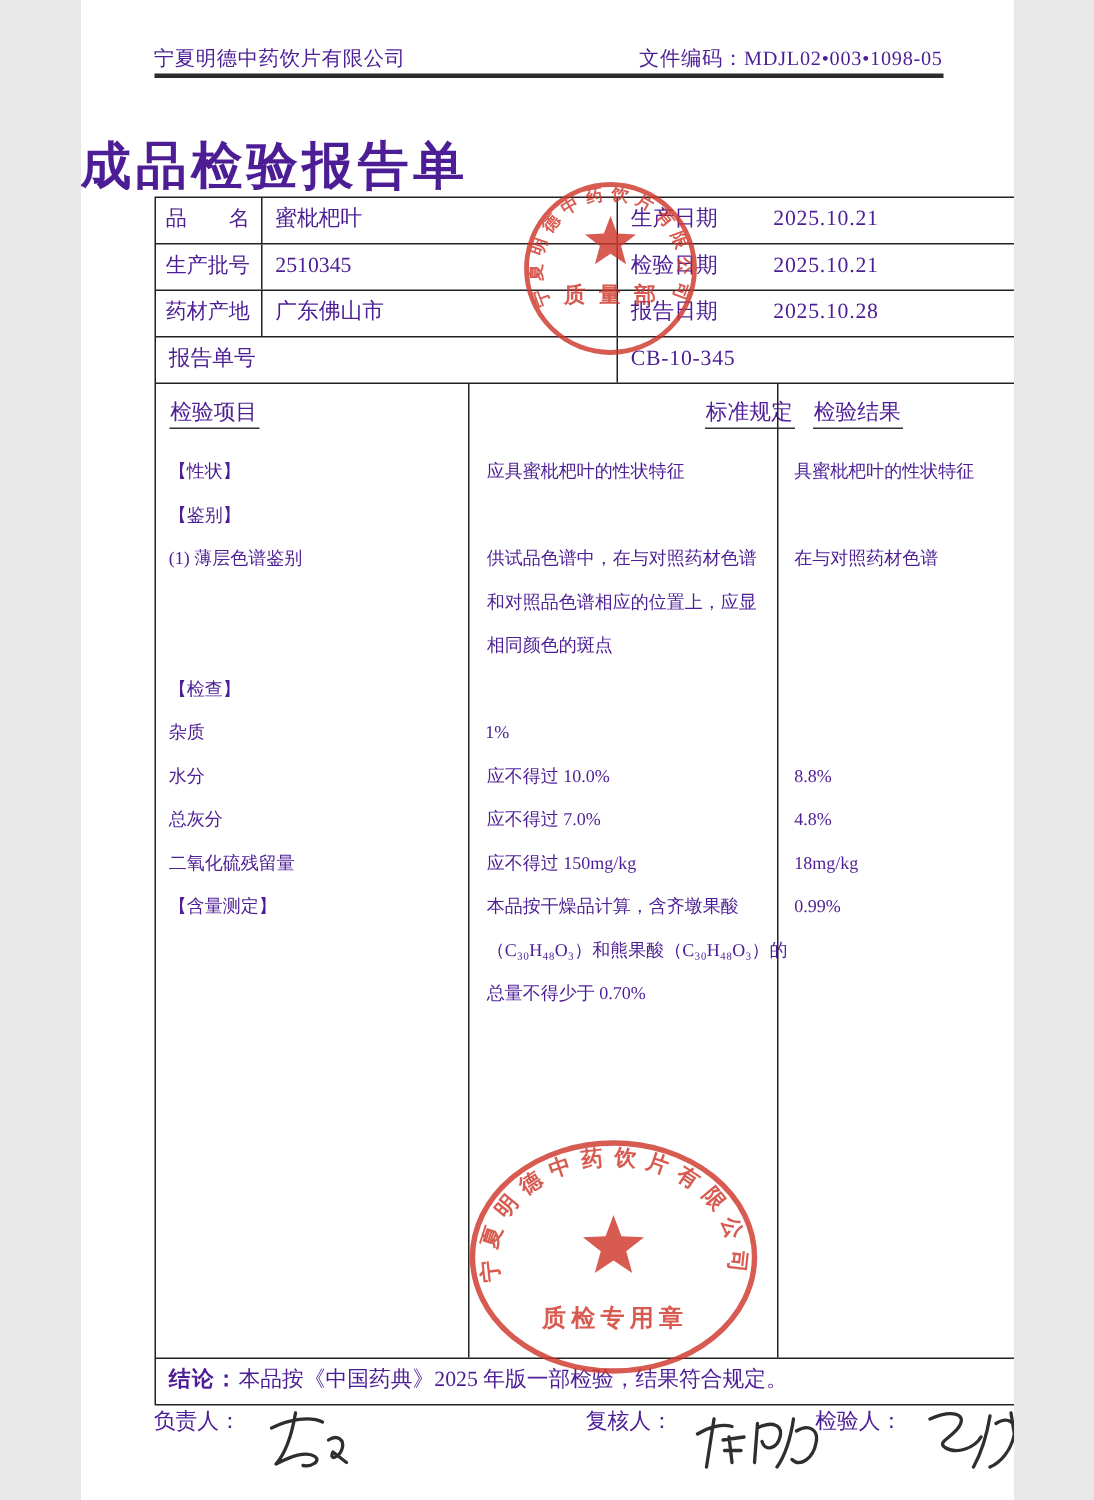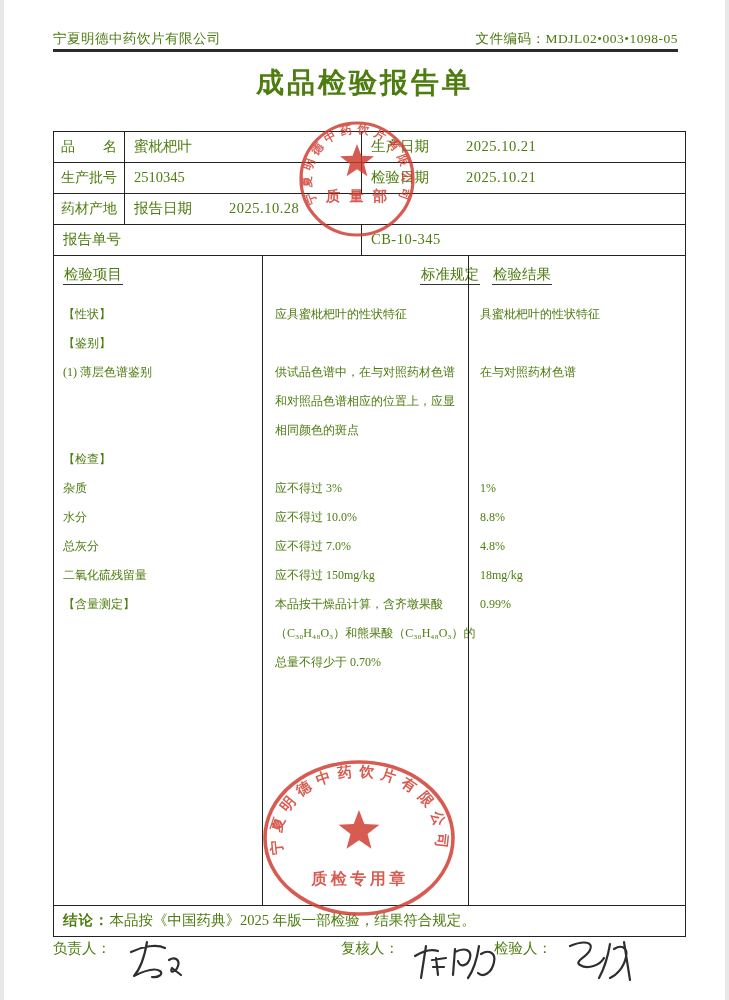--- a/index.html
+++ b/index.html
@@ -1,22 +1,22 @@
 <!DOCTYPE html>
 <html><head>
 <meta charset="utf-8">
 <style>
   html,body{margin:0;padding:0;background:#e8e8e8;}
-  .page{position:relative;width:721px;height:1000px;background:#ffffff;margin:0 auto;
-        font-family:"Liberation Serif","DejaVu Serif",serif;color:#4d7c0f;overflow:hidden;}
+  .page{position:relative;width:622px;height:1000px;background:#ffffff;margin:0 auto;
+        font-family:"Liberation Serif","DejaVu Serif",serif;color:#4c1d95;overflow:hidden;}
   
   .hdr{position:absolute;left:49px;right:47px;top:30px;display:flex;justify-content:space-between;
        font-size:13.5px;letter-spacing:.5px;}
   .hdr-rule{position:absolute;left:49px;right:47px;top:49px;border-top:3px solid #2b2b2b;}
-  .title{position:absolute;left:0;right:0;top:64px;text-align:center;font-size:28px;font-weight:bold;
+  .title{position:absolute;left:0;right:0;top:88px;font-size:34px;font-weight:bold;
          letter-spacing:3px;}
   
   .tbl{position:absolute;left:49px;top:131px;width:633px;border:1.8px solid #222;box-sizing:border-box;
        background:transparent;font-size:14.5px;}
   .irow{display:flex;height:31px;border-bottom:1.6px solid #222;box-sizing:border-box;}
   .irow > div{line-height:29px;box-sizing:border-box;white-space:nowrap;overflow:hidden;}
   .ilabel{width:71px;padding:0 7px;border-right:1.6px solid #222;text-align:justify;text-align-last:justify;font-size:14px;}
   .ival{width:237px;padding-left:9px;border-right:1.6px solid #222;}
   .iright{flex:1;display:flex;}
   .rlabel{width:95px;padding-left:9px;}
@@ -86,20 +86,21 @@
     <div class="irow">
       <div class="ilabel">生产批号</div>
       <div class="ival">2510345</div>
       <div class="iright">
         <div class="rlabel">检验日期</div>
         <div class="rval">2025.10.21</div>
       </div>
     </div>
     <div class="irow">
       <div class="ilabel">药材产地</div>
+      <div class="ival">广东佛山市</div>
       <div class="iright">
         <div class="rlabel">报告日期</div>
         <div class="rval">2025.10.28</div>
       </div>
     </div>
     <div class="irow">
       <div class="mergedlabel">报告单号</div>
       <div class="mergedval">CB-10-345</div>
     </div>
 
@@ -139,21 +140,20 @@
             <div class="bc2">相同颜色的斑点</div>
             <div class="bc3"></div>
           </div>
         <div class="brow">
             <div class="bc1">【检查】</div>
             <div class="bc2"></div>
             <div class="bc3"></div>
           </div>
         <div class="brow">
             <div class="bc1">杂质</div>
-            <div class="bc2">应不得过 3%</div>
             <div class="bc3">1%</div>
           </div>
         <div class="brow">
             <div class="bc1">水分</div>
             <div class="bc2">应不得过 10.0%</div>
             <div class="bc3">8.8%</div>
           </div>
         <div class="brow">
             <div class="bc1">总灰分</div>
             <div class="bc2">应不得过 7.0%</div>

